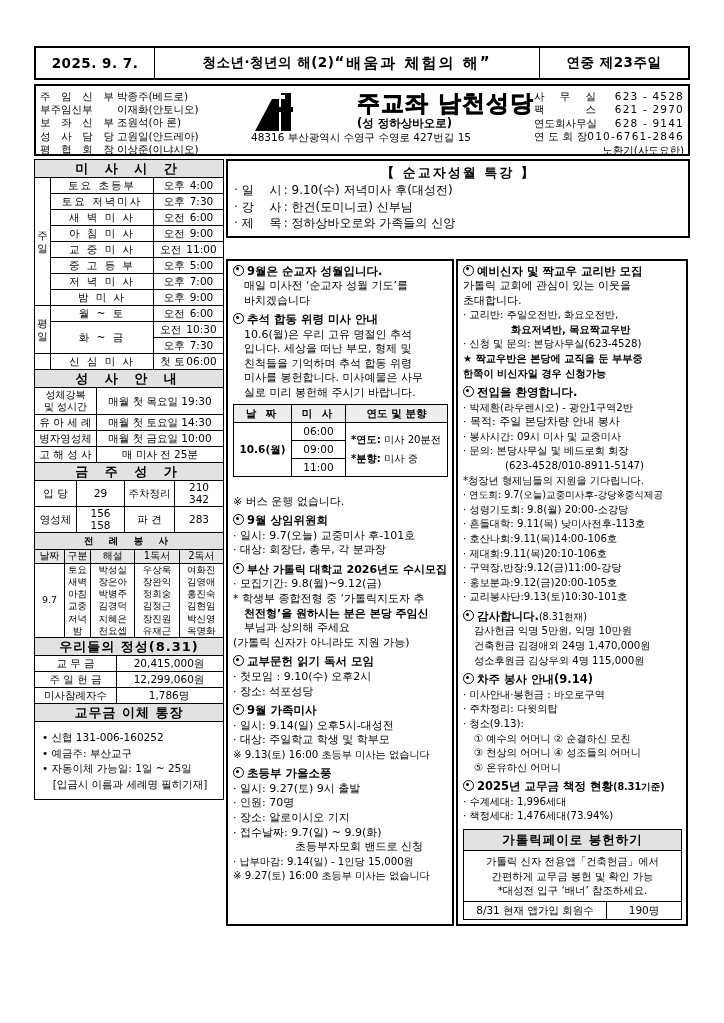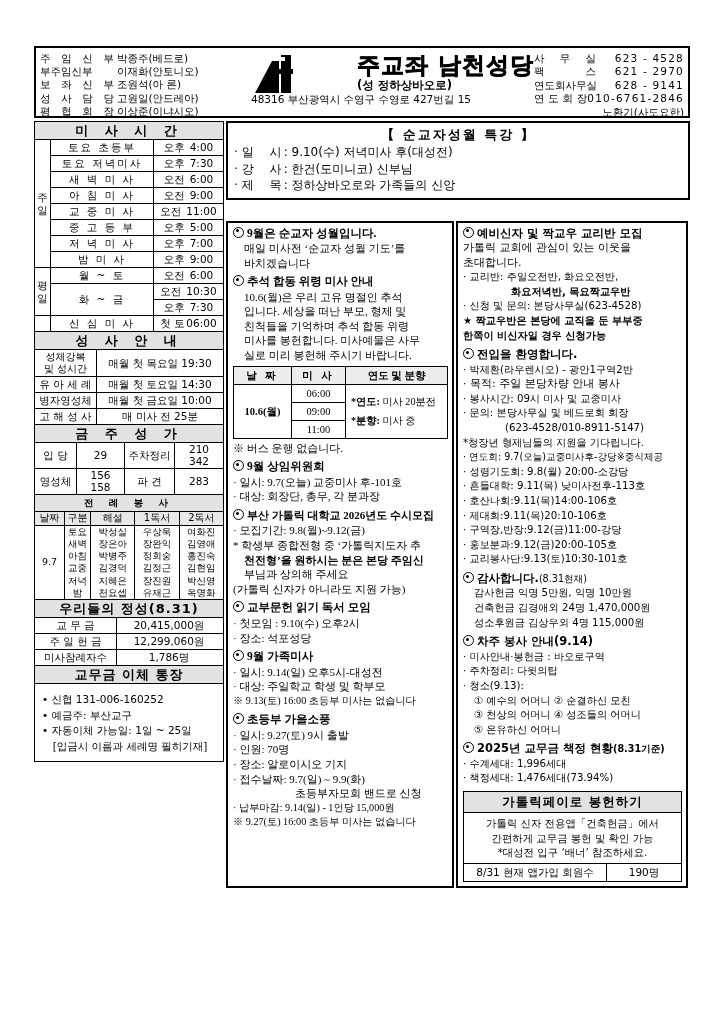--- a/index.html
+++ b/index.html
@@ -220,21 +220,21 @@
   .indent2 { padding-left: 20px; }
   .bold { font-weight: bold; }
   .small9 { font-size: 9.6px; }
   .small10 { font-size: 10.2px; }
 
   table.mini {
     width: 100%;
     border-collapse: collapse;
     font-size: 10.5px;
     table-layout: fixed;
-    margin: 3px 0 2px 0;
+    margin: 3px 0 18px 0;
   }
   table.mini td {
     border: 1px solid #000;
     text-align: center;
     padding: 1px 2px;
     line-height: 15px;
   }
   table.mini td.hd { background: #ededed; font-weight: bold; letter-spacing: 3px; }
   table.mini td.lft { text-align: left; padding-left: 5px; font-size: 10.2px; }
 
@@ -264,20 +264,28 @@
     line-height: 17px;
   }
   .catpay .cp-foot .a { flex: 1; text-align: center; border-right: 1px solid #000; }
   .catpay .cp-foot .b { width: 74px; text-align: center; }
 </style>
 </head>
 <body>
 
 <div id="page">
 
+  <div class="titlebar">
+    <div class="tb-date">2025. 9. 7.</div>
+    <div class="tb-theme">
+      <span>청소년·청년의 해(2)</span>
+      <span class="quoted">“배움과 체험의 해”</span>
+    </div>
+    <div class="tb-sunday">연중 제23주일</div>
+  </div>
 
   <div class="masthead">
     <div class="priests">
       <div class="row">
           <span class="lbl">
             <span>주</span>
             <span>임</span>
             <span>신</span>
             <span>부</span>
           </span>
@@ -599,21 +607,21 @@
         <div class="lt-line">
           · <span class="lt-key">강 사</span>: <span>한건(도미니코) 신부님</span>
         </div>
         <div class="lt-line">
           · <span class="lt-key">제 목</span>: <span>정하상바오로와 가족들의 신앙</span>
         </div>
       </div>
 
       <div style="display:flex; align-items:stretch;">
 
-        <div class="colbox" style="width:228px;font-family:Liberation Serif, serif;">
+        <div class="colbox" style="width:228px;">
 
           <div class="hd2"><span class="bullet-o"></span><span>9월은 순교자 성월입니다.</span></div>
           <div class="txt indent">매일 미사전 ‘순교자 성월 기도’를</div>
           <div class="txt indent">바치겠습니다</div>
 
           <div class="hd2"><span class="bullet-o"></span><span>추석 합동 위령 미사 안내</span></div>
           <div class="txt indent">10.6(월)은 우리 고유 명절인 추석</div>
           <div class="txt indent">입니다. 세상을 떠난 부모, 형제 및</div>
           <div class="txt indent">친척들을 기억하며 추석 합동 위령</div>
           <div class="txt indent">미사를 봉헌합니다. 미사예물은 사무</div>

